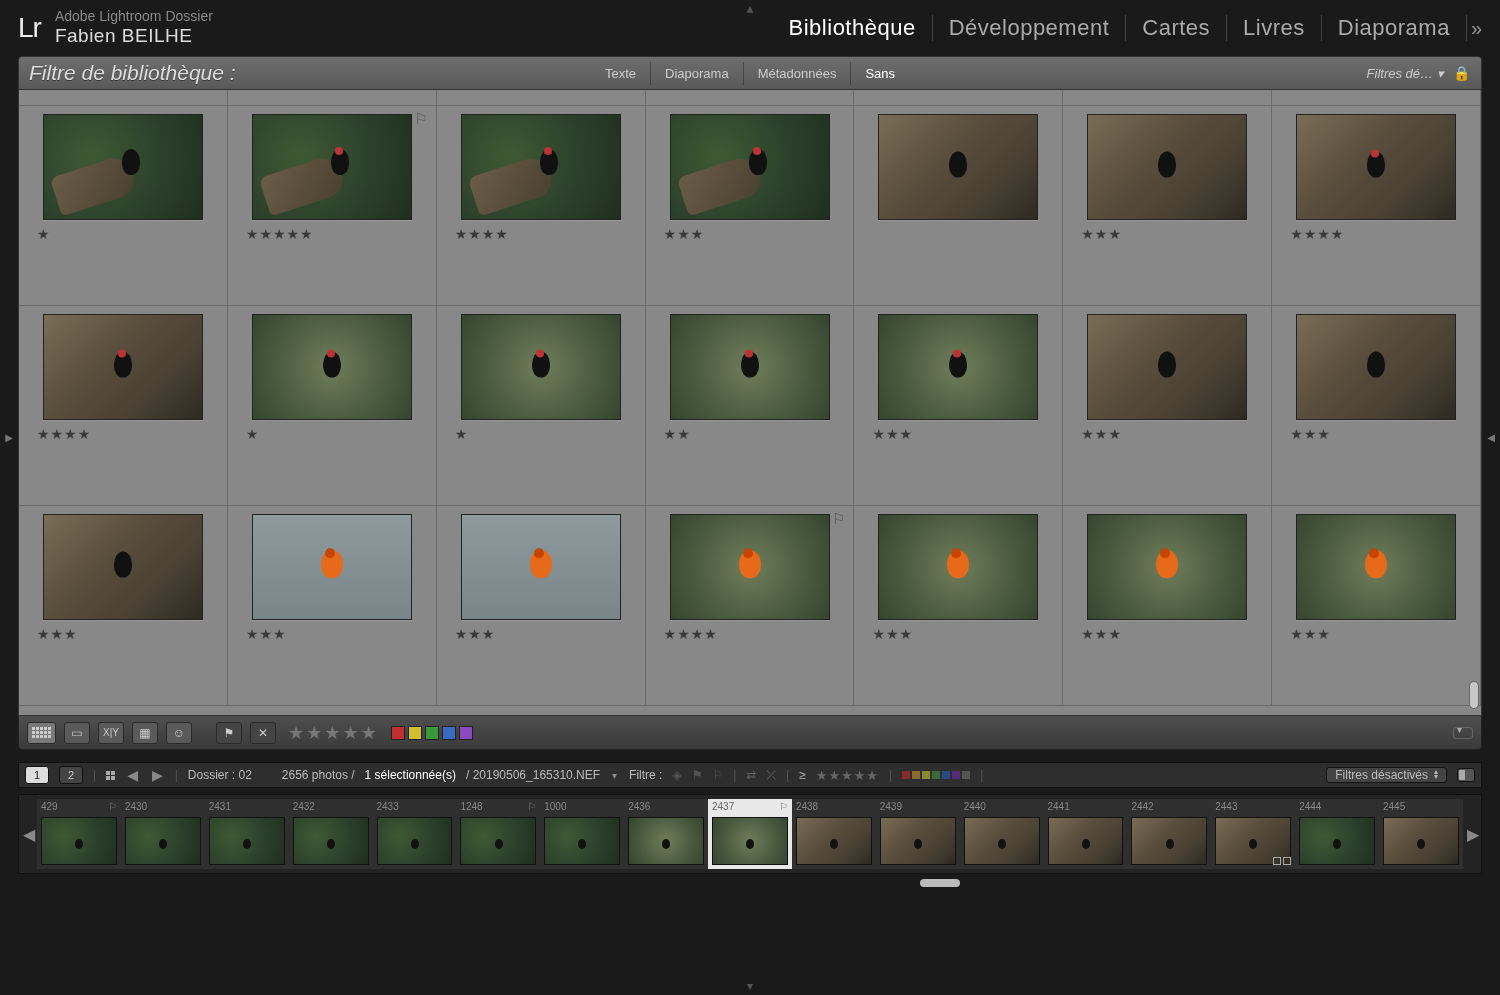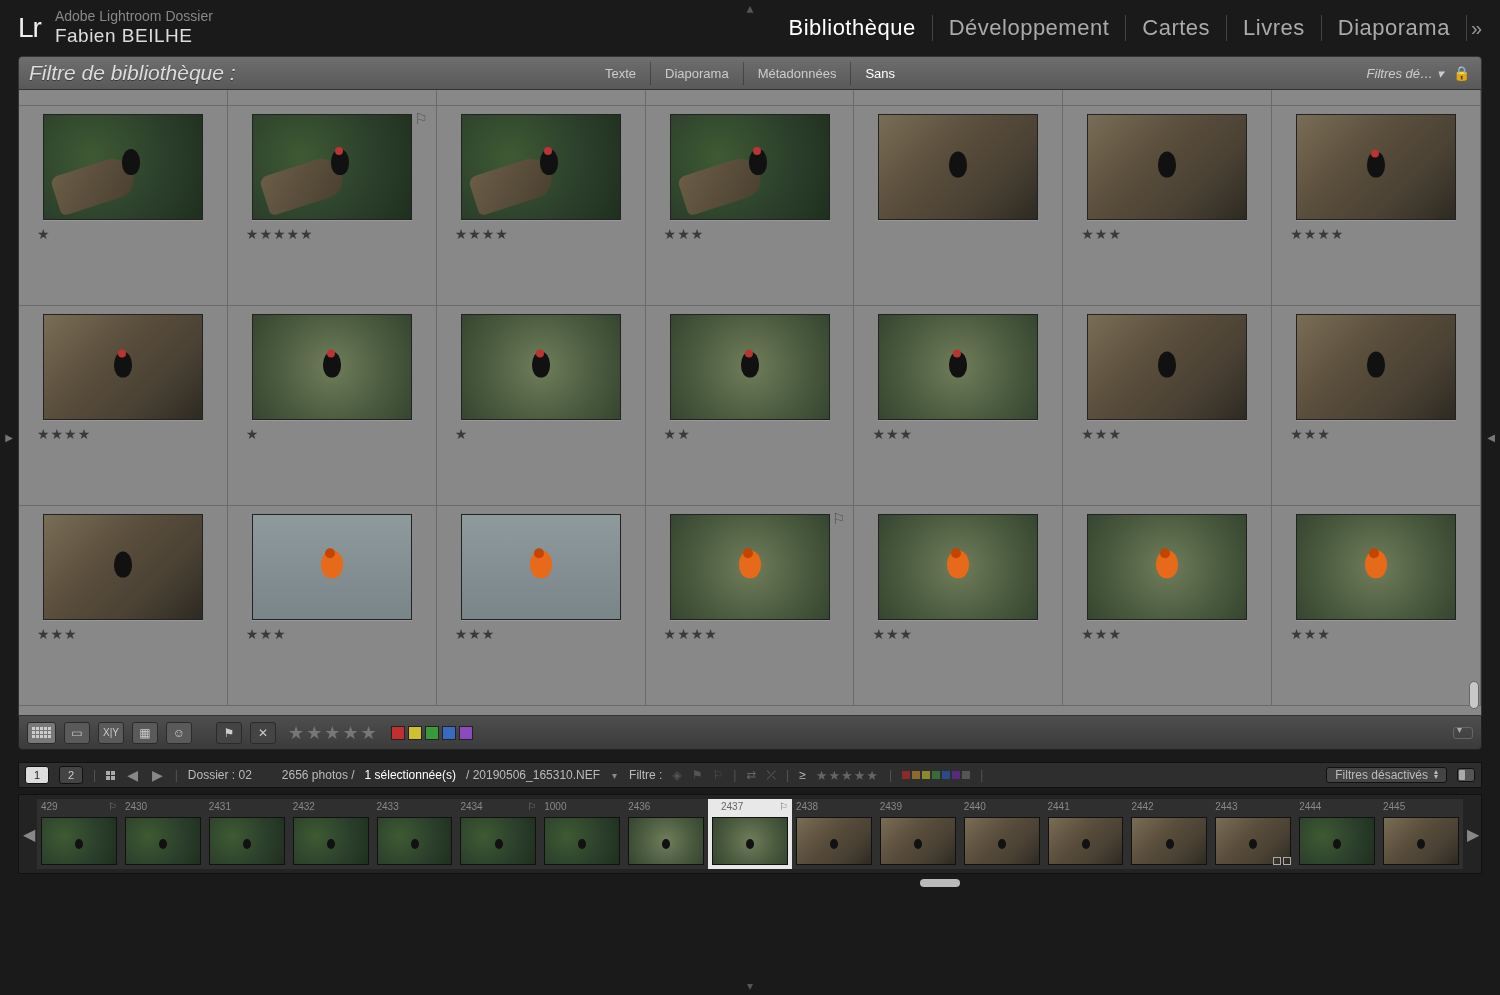--- a/index.html
+++ b/index.html
@@ -228,21 +228,21 @@
   .fs-arrow { color:#888; font-size:16px; align-self:center; cursor:pointer; width:10px; text-align:center;}
   .fs-cell {
     flex:1; position:relative;
     background:#2f2f2f; height:70px;
   }
   .fs-cell.selected { background:#e8e8e8; }
   .fs-num {
     position:absolute; top:2px; left:4px;
     font-size:10px; color:#888;
   }
-  .fs-cell.selected .fs-num { color:#666;margin-left:9px; }
+  .fs-cell.selected .fs-num { color:#666; }
   .fs-thumb {
     position:absolute; left:4px; right:4px; top:18px; bottom:4px;
     background:#2d3b2d; border:1px solid #111;
   }
   .fs-flag {position:absolute; top:2px; right:4px; color:#777; font-size:10px;}
   .bottom-arrow {
     position:absolute; bottom:2px; left:50%; transform:translateX(-50%);
     color:#555; font-size:12px;
   }
   .fs-badge {
@@ -594,21 +594,21 @@
         </div>
       </div>
       <div class="fs-cell">
         <div class="fs-num">2433</div>
         <div class="fs-thumb green-bokeh" style="position: absolute;">
           <div class="bg green-bokeh" style="position: absolute; inset: 0px;"></div>
           <div style="position: absolute; width: 8px; height: 10px; background: rgb(17, 17, 17); border-radius: 50%; top: 45%; left: 45%;"></div>
         </div>
       </div>
       <div class="fs-cell">
-        <div class="fs-num">2434</div>
+        <div class="fs-num">1248</div>
         <div class="fs-flag">⚐</div>
         <div class="fs-thumb green-bokeh" style="position: absolute;">
           <div class="bg green-bokeh" style="position: absolute; inset: 0px;"></div>
           <div style="position: absolute; width: 8px; height: 10px; background: rgb(17, 17, 17); border-radius: 50%; top: 45%; left: 45%;"></div>
         </div>
       </div>
       <div class="fs-cell">
         <div class="fs-num">1000</div>
         <div class="fs-thumb green-bokeh" style="position: absolute;">
           <div class="bg green-bokeh" style="position: absolute; inset: 0px;"></div>

